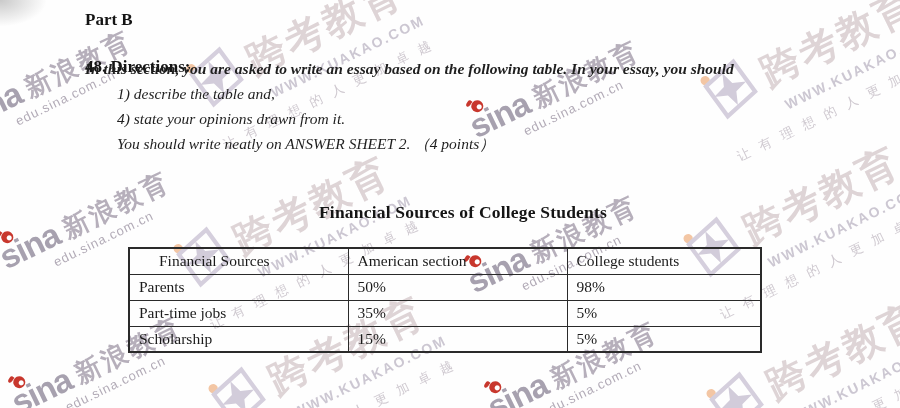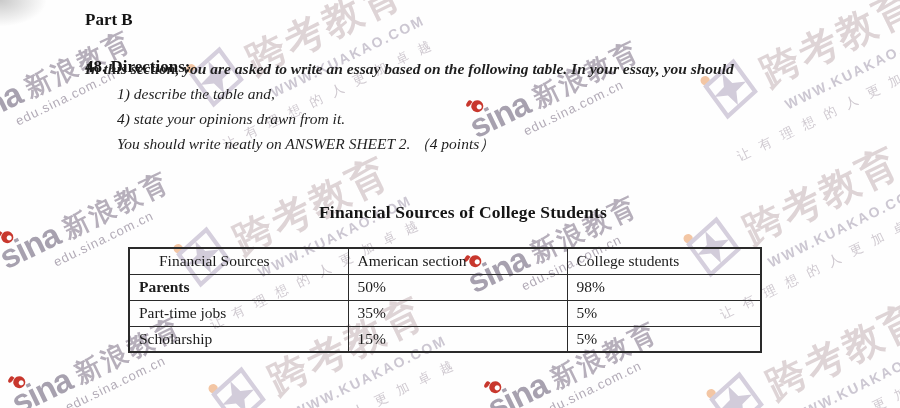--- a/index.html
+++ b/index.html
@@ -239,21 +239,21 @@
     <table class="fin">
       <thead>
           <tr id="thead-row">
             <th style="width: 219px; padding-left: 29px;">Financial Sources</th>
             <th style="width: 219px;">American section</th>
             <th style="width: 194px;">College students</th>
           </tr>
         </thead>
       <tbody id="tbody-rows">
           <tr>
-            <td style="width: 219px; font-weight: bold;">Parents</td>
+            <td style="width: 219px;">Parents</td>
             <td style="width: 219px; margin-top: 44px;">50%</td>
             <td style="width: 194px;">98%</td>
           </tr>
           <tr>
             <td style="width: 219px;">Part-time jobs</td>
             <td style="width: 219px;">35%</td>
             <td style="width: 194px;">5%</td>
           </tr>
           <tr>
             <td style="width: 219px;">Scholarship</td>

